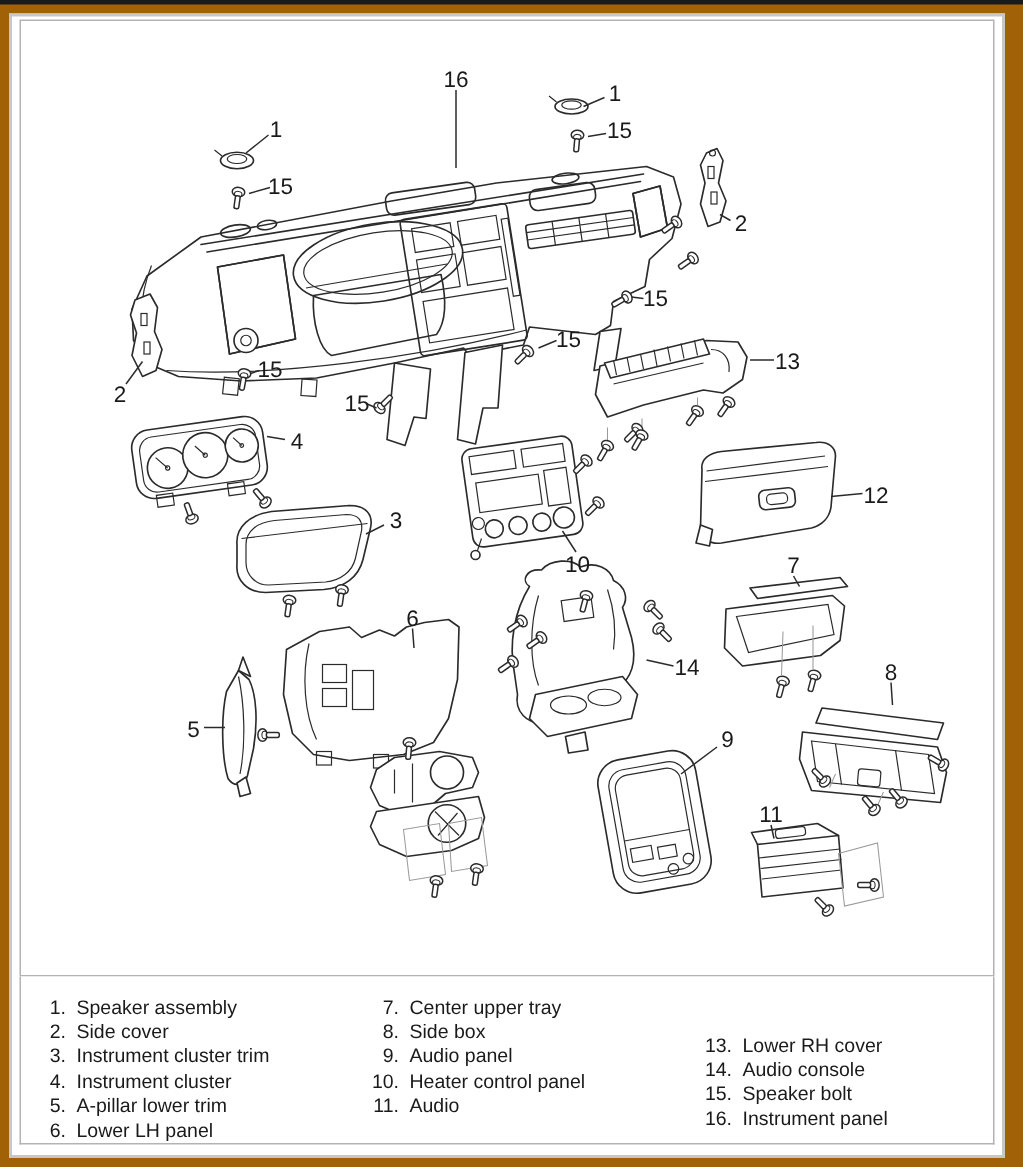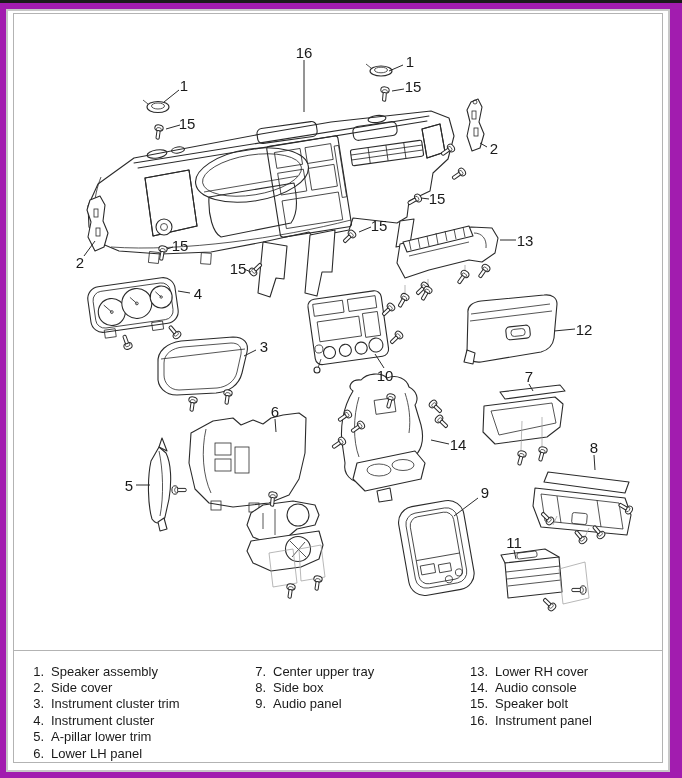--- a/index.html
+++ b/index.html
@@ -1,30 +1,30 @@
 <!DOCTYPE html>
 <html style="--ink: #1a1a1a; --line: #2b2b2b; --frame: #c7c7c7; --frame2: #b3b3b3;"><head>
 <meta charset="utf-8">
 <style>
   html,body{margin:0;padding:0;background:#fff;}
-  .page{position:relative;width:682px;height:778px;background:#a21caf;overflow:hidden;
+  .page{position:relative;width:682px;height:778px;background:#a16207;overflow:hidden;
         font-family:"Liberation Sans",sans-serif;}
   .top-rule{position:absolute;left:0;top:0;width:682px;height:3px;background:var(--ink,#1a1a1a);}
   .outer-frame{position:absolute;left:6px;top:9px;width:664px;height:763px;
         border:2px solid var(--frame,#c7c7c7);box-sizing:border-box;background:#fff;}
   .diagram-box{position:absolute;left:13px;top:13px;width:650px;height:638px;
         border:1.5px solid var(--frame2,#b3b3b3);box-sizing:border-box;background:#fff;}
   .diagram-box svg{position:absolute;left:0;top:0;}
   .legend{position:absolute;left:13px;top:650.5px;width:650px;height:112px;
         border:1.5px solid var(--frame2,#b3b3b3);border-top:none;box-sizing:border-box;
         background:#fff;}
   .legend-col{position:absolute;top:13px;}
   .legend-col.c1{left:6px;}
   .legend-col.c2{left:228px;}
-  .legend-col.c3{left:450px;}
+  .legend-col.c3{left:450px;margin-top:25px;}
   .legend-row{display:flex;line-height:16.4px;font-size:13px;color:var(--ink,#1a1a1a);}
   .legend-row .num{width:24px;text-align:right;margin-right:7px;flex:none;}
   svg text.callout{font-family:"Liberation Sans",sans-serif;font-size:15px;fill:var(--ink,#1a1a1a);
         text-anchor:middle;}
   svg .ln{stroke:var(--line,#2b2b2b);stroke-width:1.1;fill:none;stroke-linejoin:round;stroke-linecap:round;}
   svg .fw{stroke:var(--line,#2b2b2b);stroke-width:1.1;fill:#fff;stroke-linejoin:round;}
   svg .fine{stroke:var(--line,#2b2b2b);stroke-width:0.8;fill:none;}
   svg .ghost{stroke:#9a9a9a;stroke-width:0.7;fill:none;}
   svg .leader{stroke:var(--line,#2b2b2b);stroke-width:1;fill:none;}
 </style>
@@ -379,20 +379,28 @@
           <span>Center upper tray</span>
         </div>
         <div class="legend-row">
           <span class="num">8.</span>
           <span>Side box</span>
         </div>
         <div class="legend-row">
           <span class="num">9.</span>
           <span>Audio panel</span>
         </div>
+        <div class="legend-row">
+          <span class="num">10.</span>
+          <span>Heater control panel</span>
+        </div>
+        <div class="legend-row">
+          <span class="num">11.</span>
+          <span>Audio</span>
+        </div>
       </div>
     <div class="legend-col c3">
         <div class="legend-row">
           <span class="num">13.</span>
           <span>Lower RH cover</span>
         </div>
         <div class="legend-row">
           <span class="num">14.</span>
           <span>Audio console</span>
         </div>

